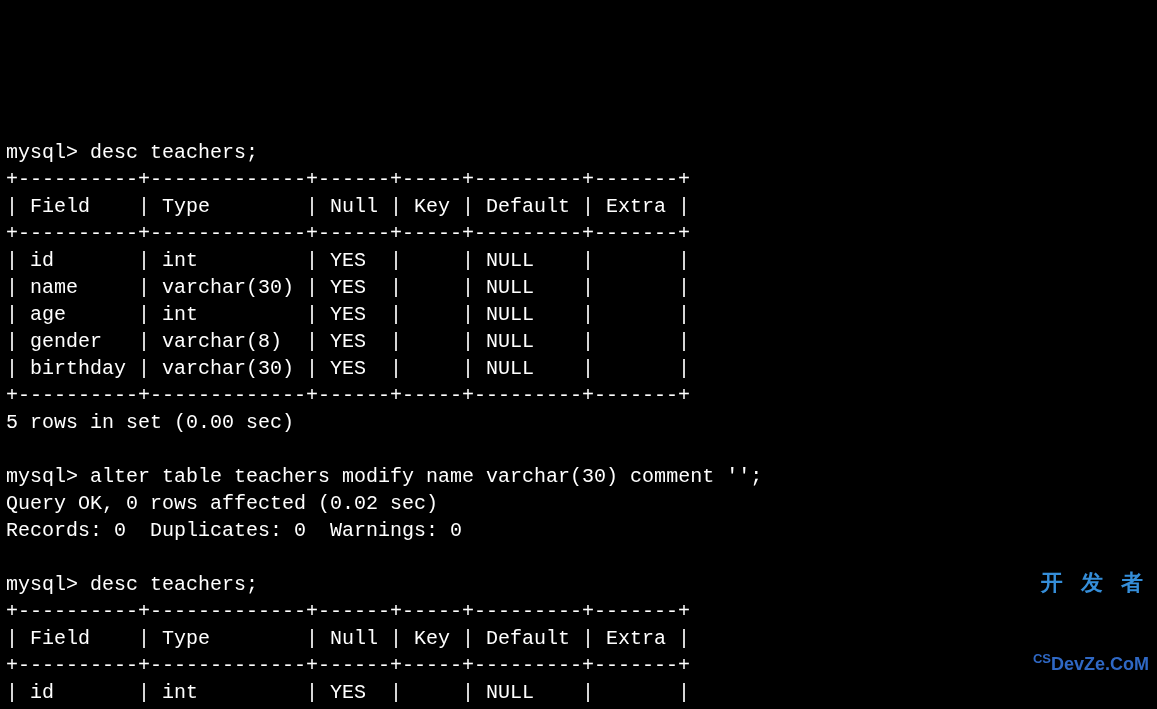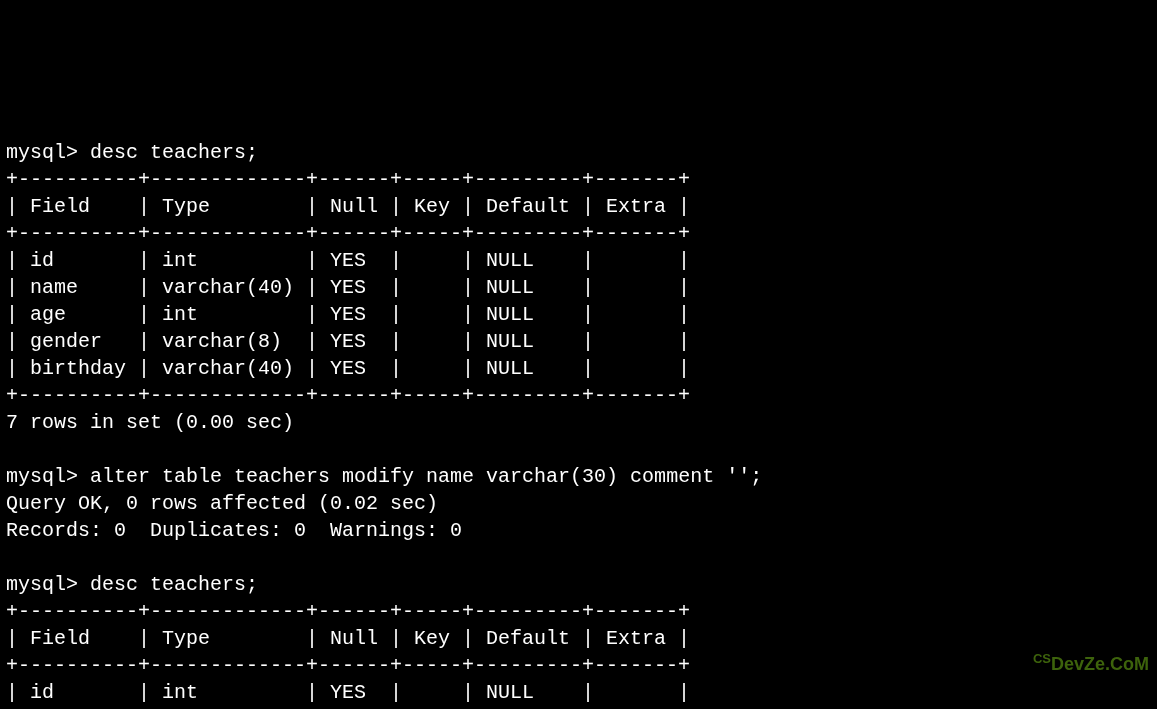--- a/index.html
+++ b/index.html
@@ -26,60 +26,61 @@
       pointer-events: none;
     }
     .wm-top {
       color: #3fa7ff;
       font-size: 22px;
       letter-spacing: 6px;
       font-weight: bold;
       opacity: 0.85;
     }
     .wm-bottom {
-      color: #4d7c0f;
+      color: #3b82f6;
       font-size: 18px;
       font-weight: bold;
       opacity: 0.8;
       margin-top: -2px;
     }
   </style>
 </head>
 <body>
 
 
 
 <div>
 <span class="line"><span>mysql&gt;</span> <span>desc teachers;</span></span>
 <span class="line">+----------+-------------+------+-----+---------+-------+</span>
 <span class="line">| Field    | Type        | Null | Key | Default | Extra |</span>
 <span class="line">+----------+-------------+------+-----+---------+-------+</span>
 <span class="line">| id       | int         | YES  |     | NULL    |       |</span>
-<span class="line">| name     | varchar(40) | YES  |     | NULL    |       |</span>
+<span class="line">| name     | varchar(30) | YES  |     | NULL    |       |</span>
 <span class="line">| age      | int         | YES  |     | NULL    |       |</span>
 <span class="line">| gender   | varchar(8)  | YES  |     | NULL    |       |</span>
-<span class="line">| birthday | varchar(40) | YES  |     | NULL    |       |</span>
+<span class="line">| birthday | varchar(30) | YES  |     | NULL    |       |</span>
 <span class="line">+----------+-------------+------+-----+---------+-------+</span>
-<span class="line">7 rows in set (0.00 sec)</span>
+<span class="line">5 rows in set (0.00 sec)</span>
 <span class="line"> </span>
 <span class="line"><span>mysql&gt;</span> <span>alter table teachers modify name varchar(30) comment '';</span></span>
 <span class="line">Query OK, 0 rows affected (0.02 sec)</span>
 <span class="line">Records: 0  Duplicates: 0  Warnings: 0</span>
 <span class="line"> </span>
 <span class="line"><span>mysql&gt;</span> <span>desc teachers;</span></span>
 <span class="line">+----------+-------------+------+-----+---------+-------+</span>
 <span class="line">| Field    | Type        | Null | Key | Default | Extra |</span>
 <span class="line">+----------+-------------+------+-----+---------+-------+</span>
 <span class="line">| id       | int         | YES  |     | NULL    |       |</span>
 <span class="line">| name     | varchar(60) | YES  |     | NULL    |       |</span>
 
 
 
 
 
 </div>
 
 <div class="watermark">
+  <div class="wm-top">开 发 者</div>
   <div class="wm-bottom"><span style="font-size:13px;vertical-align:super">CS</span><span>DevZe.CoM</span></div>
 </div>
 
 
 
 
 </body></html>

